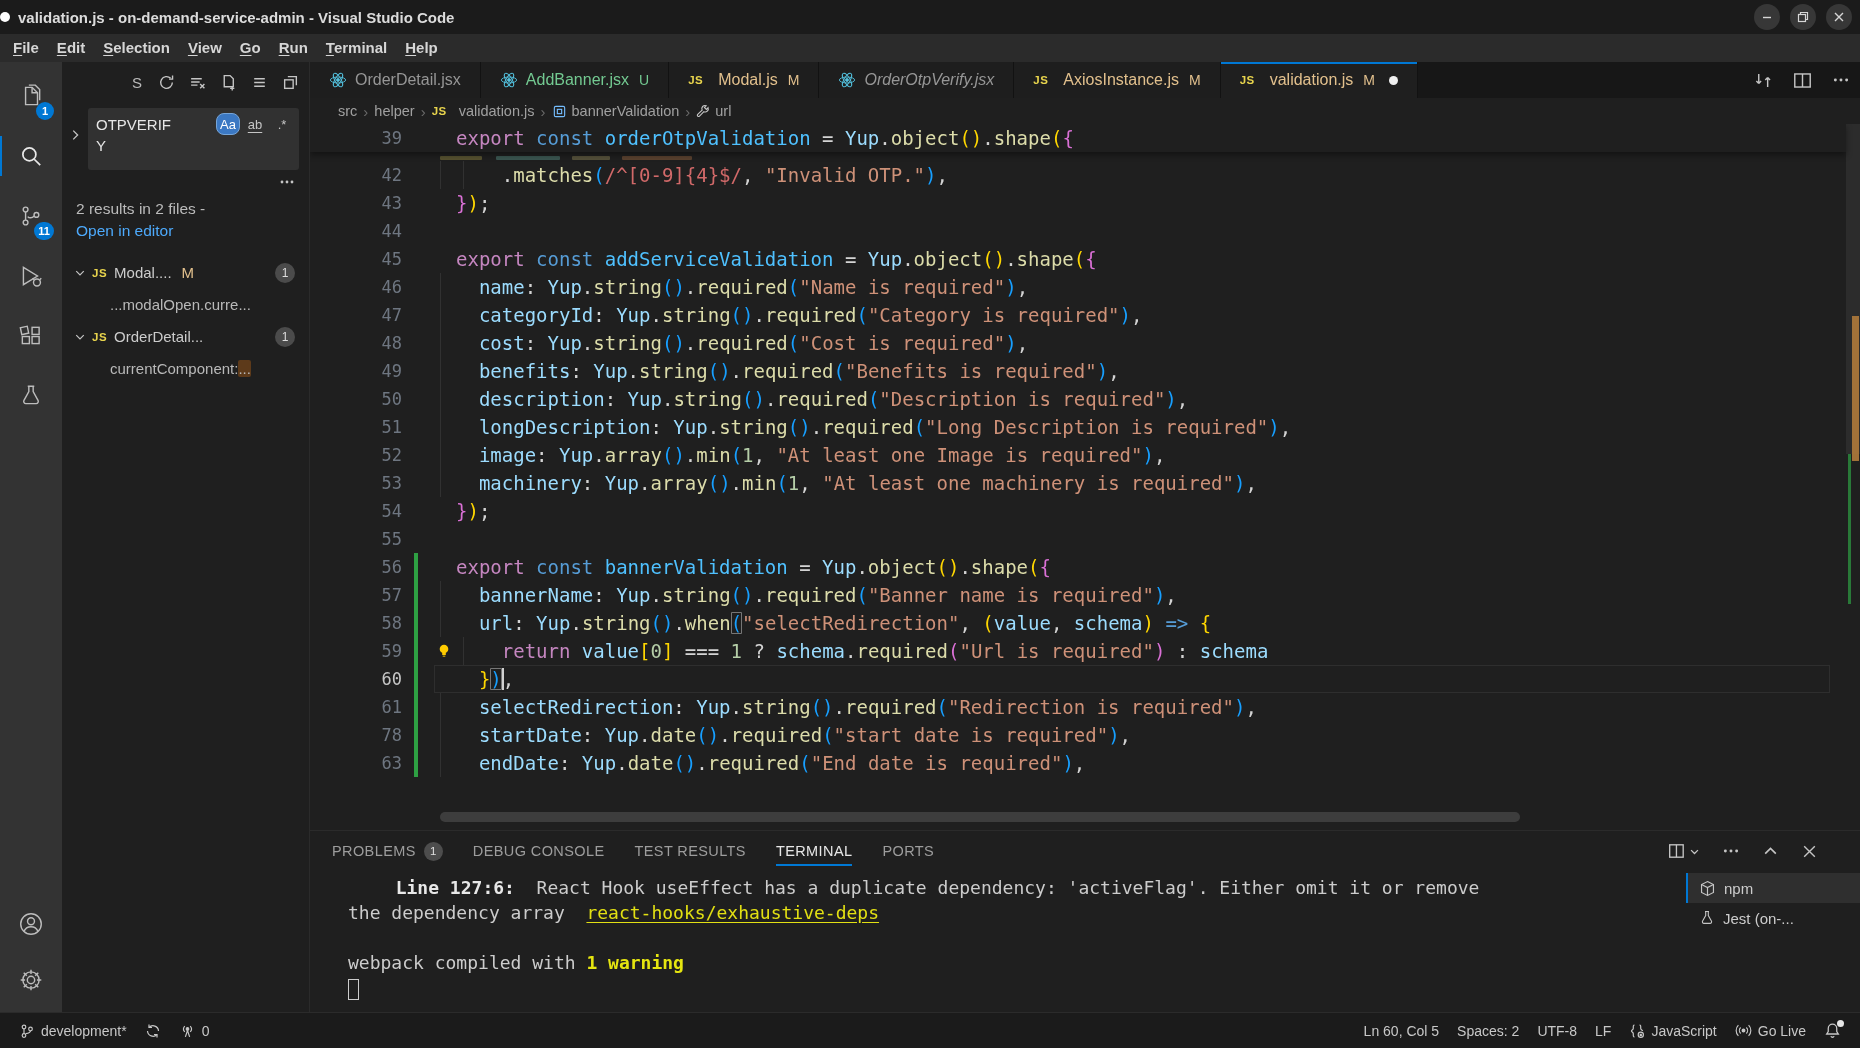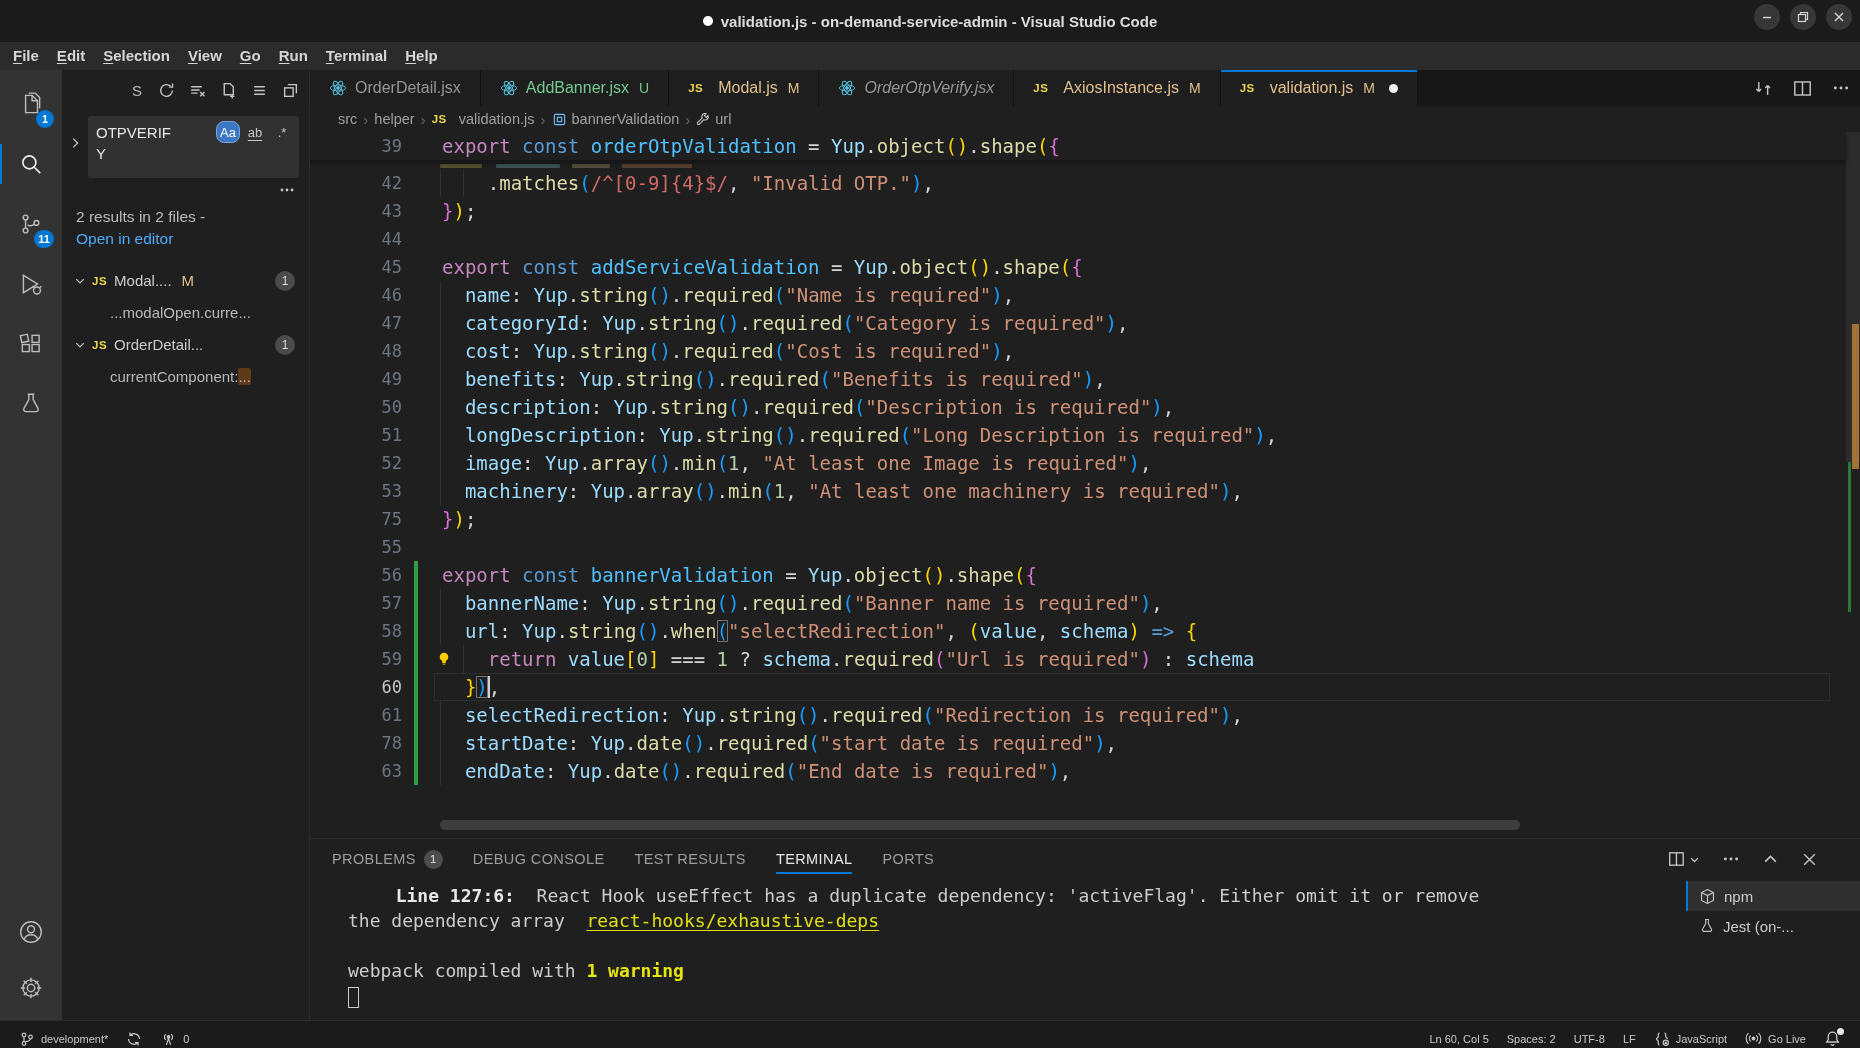--- a/index.html
+++ b/index.html
@@ -1,21 +1,21 @@
 <!DOCTYPE html>
 <html><head>
 <meta charset="utf-8">
 <style>
   * { margin:0; padding:0; box-sizing:border-box; }
   html,body { width:1860px; height:1048px; overflow:hidden; background:#1f1f1f;
     font-family:"Liberation Sans", sans-serif; color:#cccccc; }
 
   
-  .titlebar { height:42px; background:#1b1b1b; position:relative;
-    display:flex; align-items:center; justify-content:center; }
+  .titlebar { height:34px; background:#1b1b1b; position:relative;
+    display:flex; align-items:center; justify-content:flex-start; }
   .title-text { font-size:15px; font-weight:bold; color:#dcdcdc;
     display:flex; align-items:center; gap:8px; }
   .title-dirty { width:10px; height:10px; border-radius:50%; background:#ffffff; display:inline-block; }
   .win-controls { position:absolute; right:8px; top:4px; display:flex; gap:10px; }
   .win-btn { width:26px; height:26px; border-radius:50%; background:#373737;
     display:flex; align-items:center; justify-content:center; color:#d6d6d6; font-size:13px; }
 
   
   .menubar { height:28px; background:#2b2b2b; display:flex; align-items:center; padding-left:4px;font-weight:bold; }
   .menu-item { padding:0 9px; font-size:15px; color:#d6d6d6; line-height:28px; }
@@ -96,21 +96,21 @@
   
   .code-area { flex:1; position:relative; overflow:hidden; background:#1f1f1f;
     font-family:"DejaVu Sans Mono", monospace; }
   .crow { position:relative; height:28px; line-height:28px; }
   .crow .ln { position:absolute; left:0; width:92px; text-align:right; color:#6e7681;
     font-size:17px; }
   .crow.cur .ln { color:#c6c6c6; }
   .crow.cur::after { content:""; position:absolute; left:124px; right:16px; top:0; bottom:0;
     border:1px solid #2e2e2e; pointer-events:none; }
   .chgbar { position:absolute; left:104px; top:0; width:4px; height:28px; background:#2ea043; }
-  .ctext { position:absolute; left:132px; white-space:pre; font-size:19px; color:#d4d4d4; }
+  .ctext { position:absolute; left:146px; white-space:pre; font-size:19px; color:#d4d4d4; }
   .tk.k { color:#C586C0; } .tk.s { color:#569CD6; } .tk.v { color:#4FC1FF; }
   .tk.y { color:#9CDCFE; } .tk.p { color:#9CDCFE; } .tk.f { color:#DCDCAA; }
   .tk.st { color:#CE9178; } .tk.re { color:#D16969; } .tk.n { color:#B5CEA8; }
   .tk.o { color:#D4D4D4; } .tk.b1 { color:#FFD700; } .tk.b2 { color:#DA70D6; }
   .tk.b3 { color:#179FFF; }
   .tk.b3m { color:#179FFF; box-shadow:inset 0 0 0 1px #767676; border-radius:1px; }
   .cursor-bar { display:inline-block; width:2px; height:22px; background:#d0d0d0;
     vertical-align:middle; margin:0 -1px 3px 0; }
   .guide { position:absolute; top:0; bottom:0; width:1px; background:#313131; }
   .bulb { position:absolute; left:126px; top:5px; }
@@ -149,21 +149,21 @@
   .tcursor { display:inline-block; width:11px; height:21px; border:1px solid #cccccc;
     vertical-align:middle; }
   .term-list { position:absolute; top:42px; right:0; bottom:0; width:174px; }
   .term-row { height:30px; display:flex; align-items:center; gap:8px; padding-left:13px;
     color:#cccccc; font-size:15px; white-space:nowrap; overflow:hidden; }
   .term-row.sel { background:#2f2f2f; box-shadow:inset 2px 0 0 #0078d4; }
 
   
   .statusbar { height:36px; background:#1b1b1b; border-top:1px solid #2b2b2b;
     display:flex; align-items:center; justify-content:space-between; padding:0 10px;
-    font-size:11px; color:#c8c8c8; }
+    font-size:14px; color:#c8c8c8; }
   .sb-group { display:flex; align-items:center; }
   .status-item { display:flex; align-items:center; gap:6px; padding:0 9px; height:36px; }
   .belldot { position:relative; }
   .belldot::after { content:""; position:absolute; top:-2px; right:-3px; width:7px; height:7px;
     border-radius:50%; background:#e7e7e7; }
   svg { display:block; }
 </style>
 </head>
 <body>
 
@@ -541,21 +541,21 @@
             <div class="guide" style="left: 130px;"></div>
             <span class="ln">52</span>
             <span class="ctext"><span class="tk p">  image</span><span class="tk o">: </span><span class="tk y">Yup</span><span class="tk o">.</span><span class="tk f">array</span><span class="tk b3">()</span><span class="tk o">.</span><span class="tk f">min</span><span class="tk b3">(</span><span class="tk n">1</span><span class="tk o">, </span><span class="tk st">"At least one Image is required"</span><span class="tk b3">)</span><span class="tk o">,</span></span>
           </div>
           <div class="crow">
             <div class="guide" style="left: 130px;"></div>
             <span class="ln">53</span>
             <span class="ctext"><span class="tk p">  machinery</span><span class="tk o">: </span><span class="tk y">Yup</span><span class="tk o">.</span><span class="tk f">array</span><span class="tk b3">()</span><span class="tk o">.</span><span class="tk f">min</span><span class="tk b3">(</span><span class="tk n">1</span><span class="tk o">, </span><span class="tk st">"At least one machinery is required"</span><span class="tk b3">)</span><span class="tk o">,</span></span>
           </div>
           <div class="crow">
-            <span class="ln">75</span>
+            <span class="ln">54</span>
             <span class="ctext"><span class="tk b2">}</span><span class="tk b1">)</span><span class="tk o">;</span></span>
           </div>
           <div class="crow">
             <span class="ln">55</span>
             <span class="ctext"></span>
           </div>
           <div class="crow">
             <span class="ln">56</span>
             <div class="chgbar"></div>
             <span class="ctext"><span class="tk k">export </span><span class="tk s">const </span><span class="tk v">bannerValidation</span><span class="tk o"> = </span><span class="tk y">Yup</span><span class="tk o">.</span><span class="tk f">object</span><span class="tk b1">()</span><span class="tk o">.</span><span class="tk f">shape</span><span class="tk b1">(</span><span class="tk b2">{</span></span>

